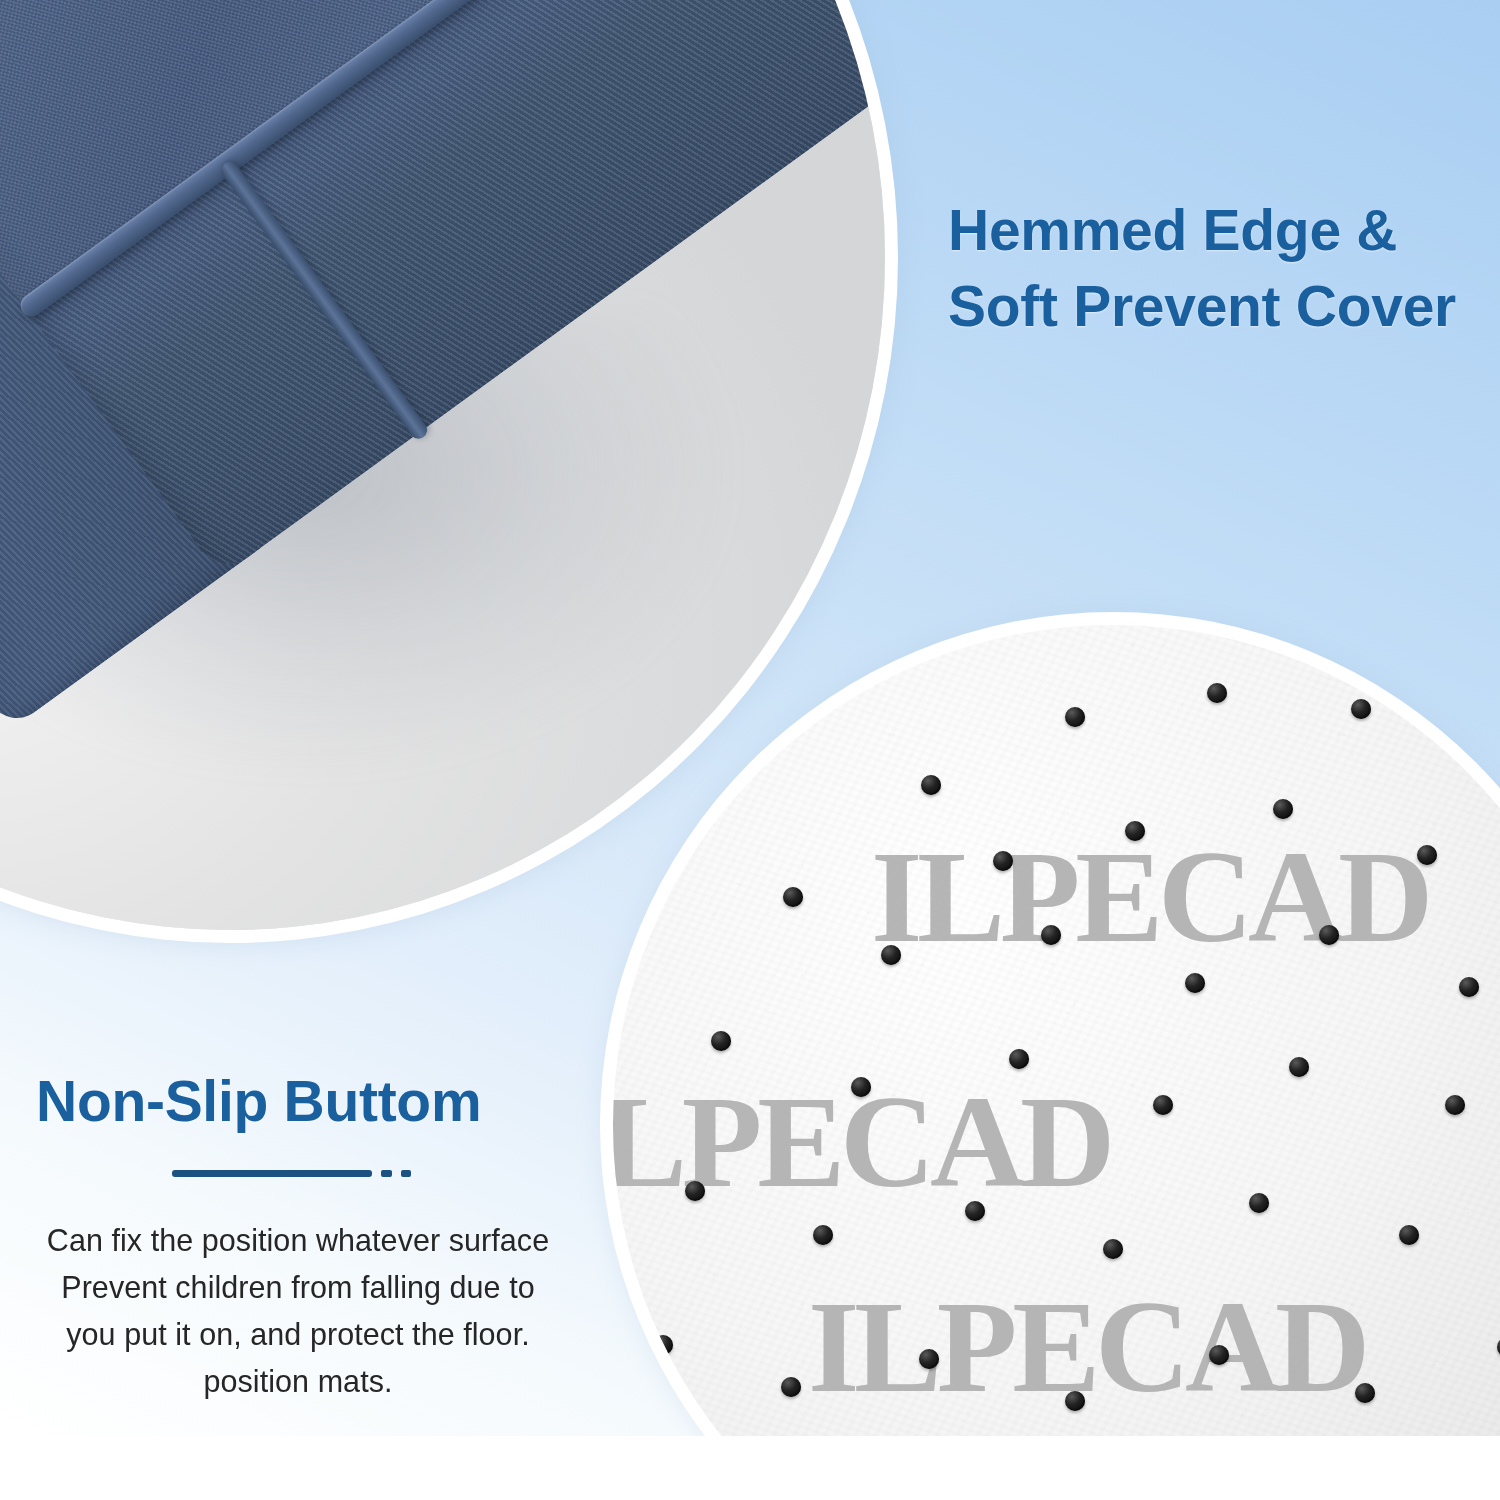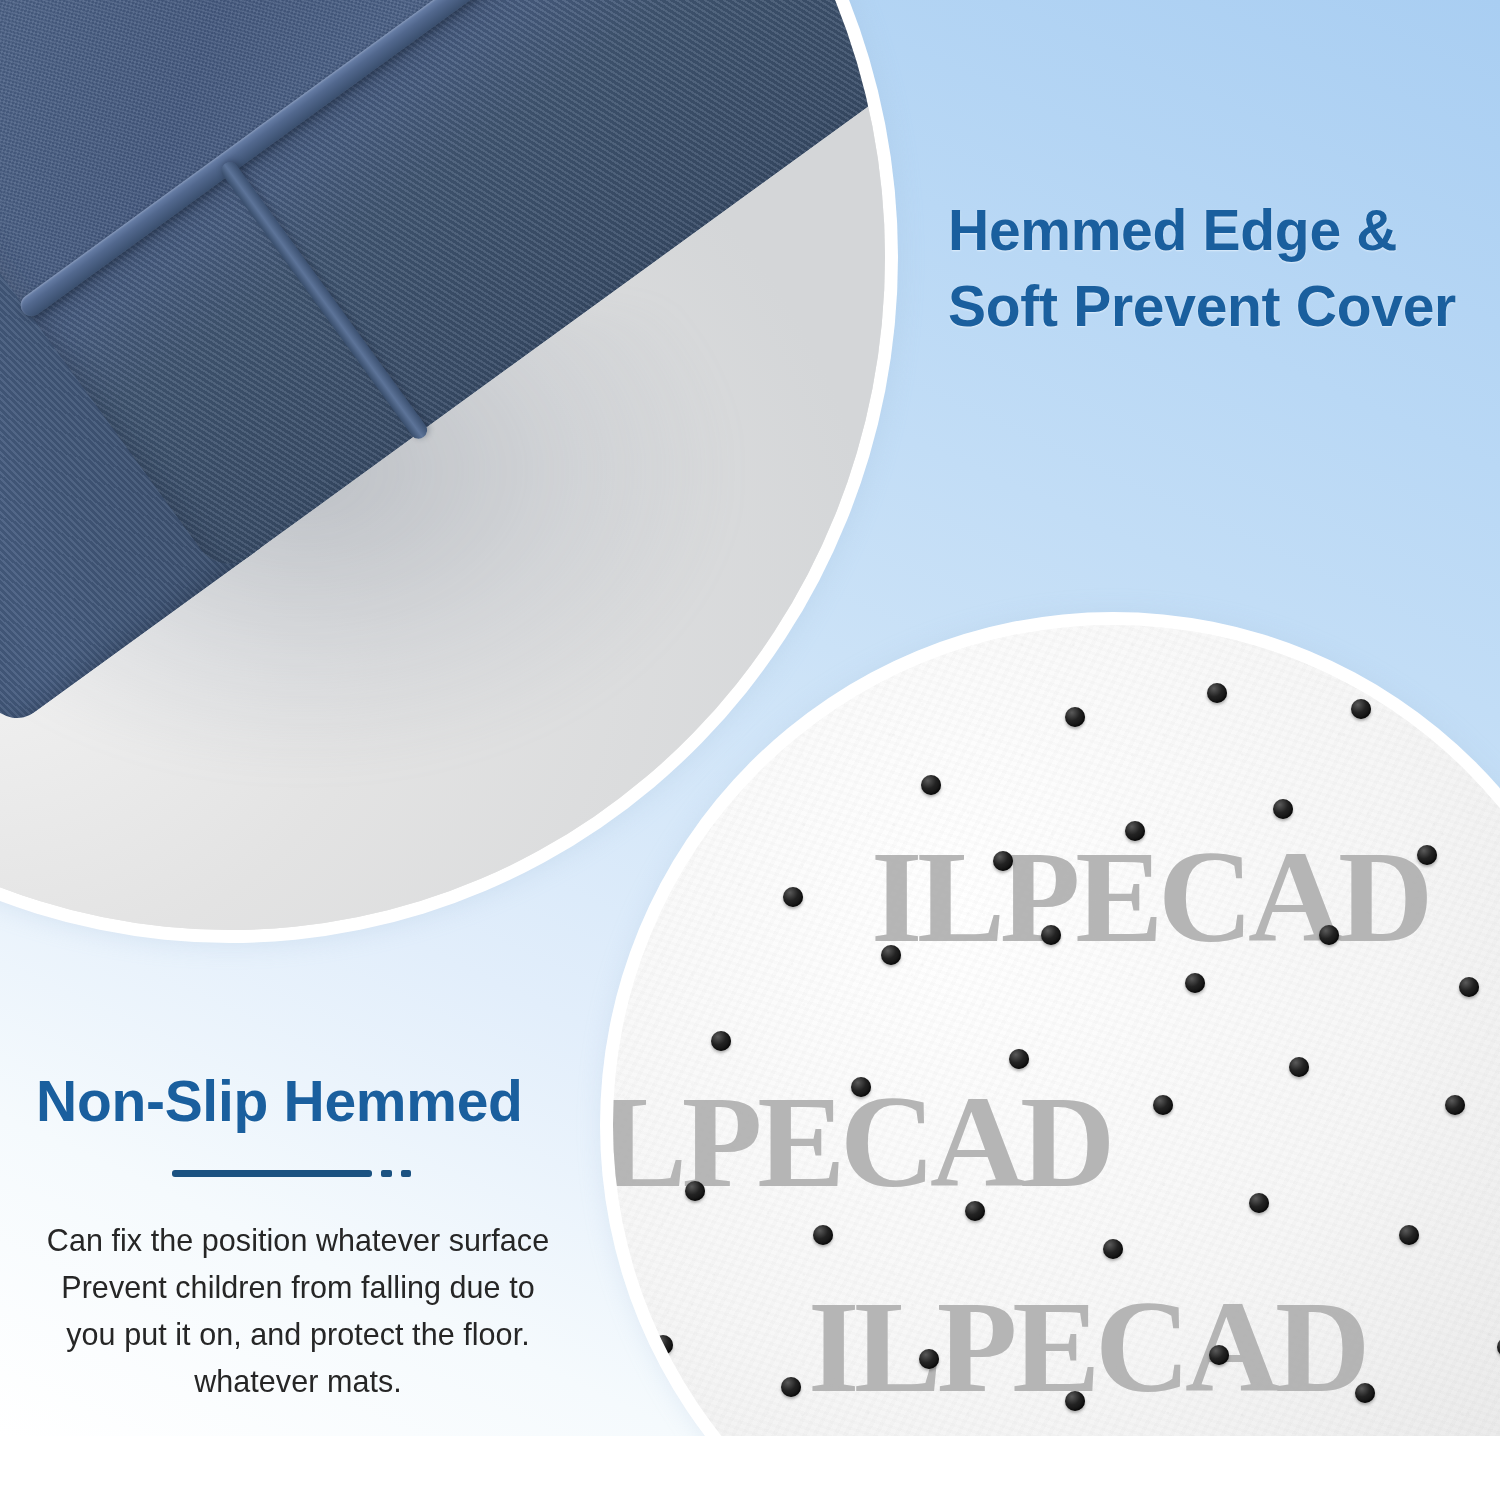--- a/index.html
+++ b/index.html
@@ -278,29 +278,29 @@
 
     <div class="dot" style="left:268px;top:852px;"></div>
 
     <div class="dot" style="left:562px;top:858px;"></div>
 
     <div class="dot" style="left:842px;top:848px;"></div>
 
   </div>
 
   <div class="block-bl">
-    <div class="head-bl">Non-Slip Hemmed</div>
+    <div class="head-bl">Non-Slip Buttom</div>
 
     <div class="divider">
       <span class="bar"></span>
       <span class="dash"></span>
       <span class="dash small"></span>
     </div>
 
     <div class="body-bl">
       <p>Can fix the position whatever surface</p>
       <p>Prevent children from falling due to</p>
       <p>you put it on, and protect the floor.</p>
-      <p>whatever mats.</p>
+      <p>position mats.</p>
     </div>
   </div>
 
 </div>
 
 </body></html>

